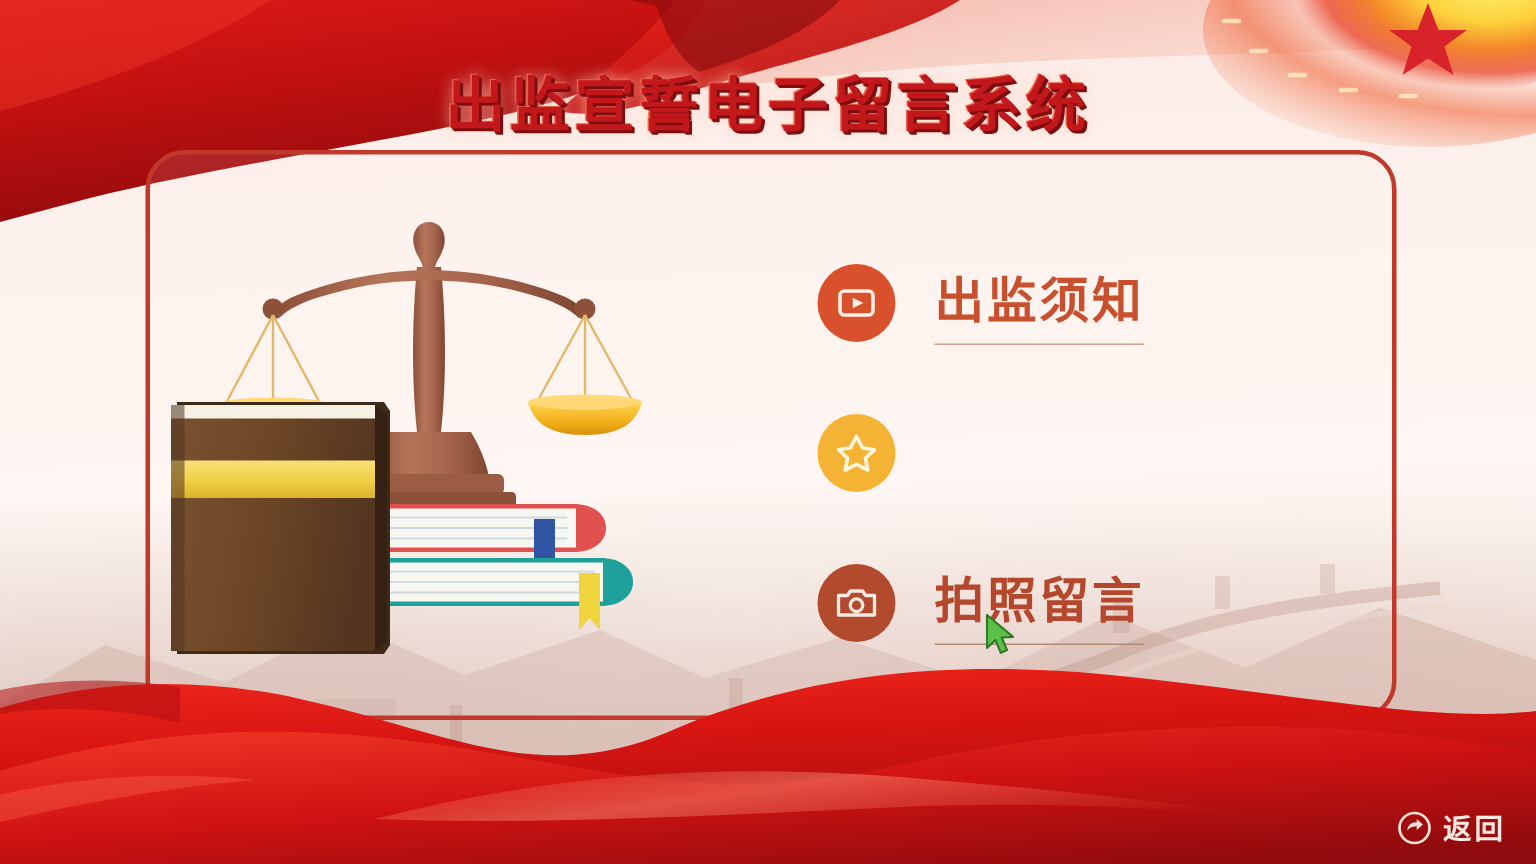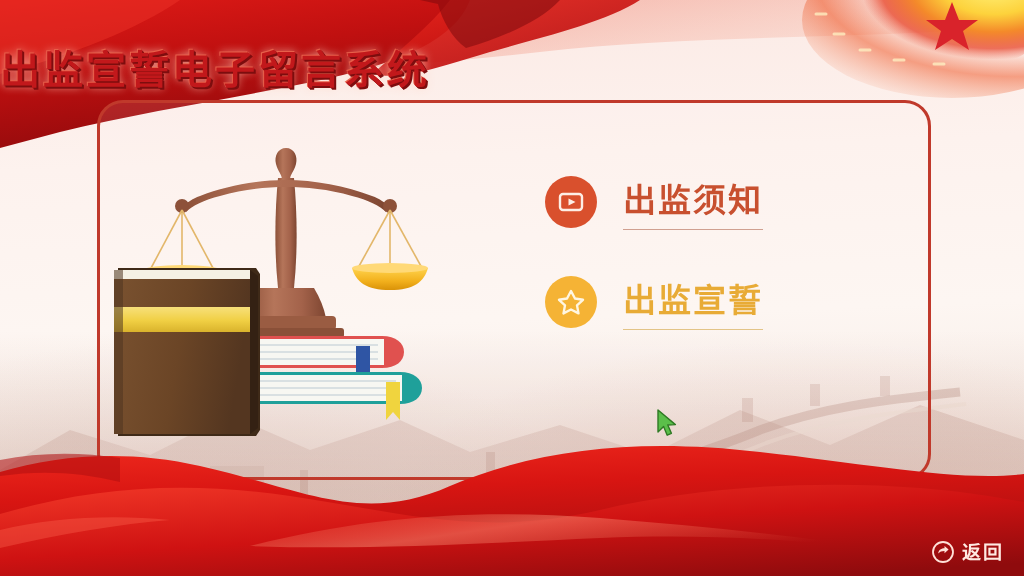--- a/index.html
+++ b/index.html
@@ -19,21 +19,21 @@
 
   
   .landscape { position:absolute; inset:0; pointer-events:none; }
 
   
   .ribbon-top { position:absolute; left:0; top:0; width:1024px; height:180px; }
   .sunburst   { position:absolute; right:0; top:0; width:260px; height:110px; }
 
   
   .title-wrap {
-    position:absolute; left:0; top:38px; width:1024px; 
+    position:absolute; left:0; top:38px; width:1024px; text-align:center;
     z-index:6;
   }
   .title {
     display:inline-block;
     font-family:"DejaVu Serif","Liberation Serif",serif;
     font-size:40px; font-weight:bold; letter-spacing:3px;
     color:#c2181b;
     text-shadow:
        2px 2px 0 #7d0d0e,
        1px 1px 0 #9b1113,
@@ -284,23 +284,31 @@
       </span>
       <span class="menu-label">出监须知</span>
     </div>
 
     <div class="menu-item mi-1">
       <span class="menu-icon">
         <svg width="30" height="30" viewBox="0 0 30 30">
           <path d="M15,4 L19,11.5 L27,12.8 L21,18.4 L22.5,26.4 L15,22.5 L7.5,26.4 L9,18.4 L3,12.8 L11,11.5 Z" fill="none" stroke="#fff6e2" stroke-width="2.4" stroke-linejoin="round"></path>
         </svg>
       </span>
-      <span class="menu-label">出监宣誓</span>
     </div>
 
+    <div class="menu-item mi-2">
+      <span class="menu-icon">
+        <svg width="30" height="30" viewBox="0 0 30 30">
+          <path d="M3,10 L9,10 L11,7 L19,7 L21,10 L27,10 L27,23 L3,23 Z" fill="none" stroke="#fbeae2" stroke-width="2.2" stroke-linejoin="round"></path>
+          <circle cx="15" cy="16.5" r="4.2" fill="none" stroke="#fbeae2" stroke-width="2.2"></circle>
+        </svg>
+      </span>
+      <span class="menu-label">拍照留言</span>
+    </div>
 
   </div>
 
   <svg class="ribbon-bottom" viewBox="0 0 1024 150" preserveAspectRatio="none">
     <defs>
       <linearGradient id="bSilk1" x1="0" y1="0" x2="0.3" y2="1">
         <stop offset="0%" stop-color="#f02a1e"></stop>
         <stop offset="40%" stop-color="#d81512"></stop>
         <stop offset="100%" stop-color="#a30d0e"></stop>
       </linearGradient>

